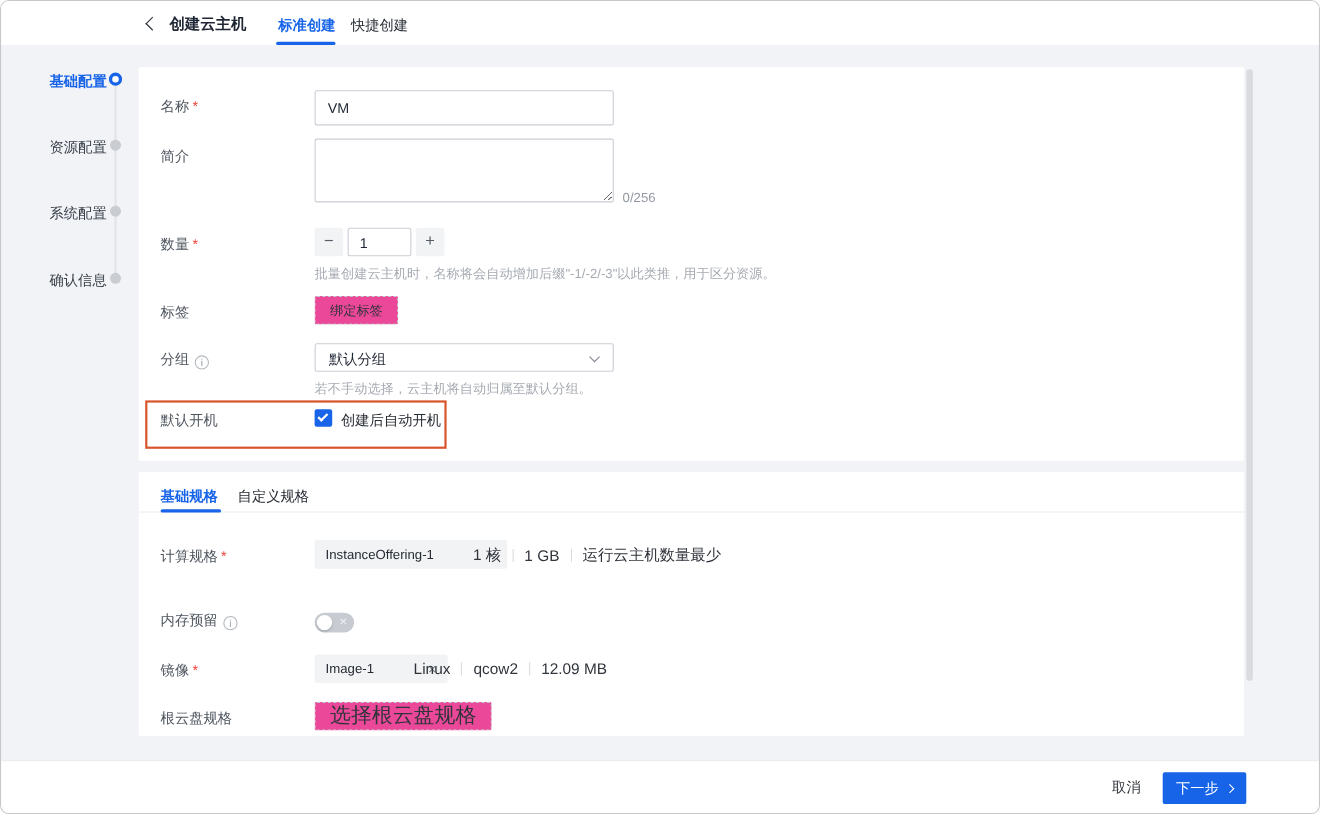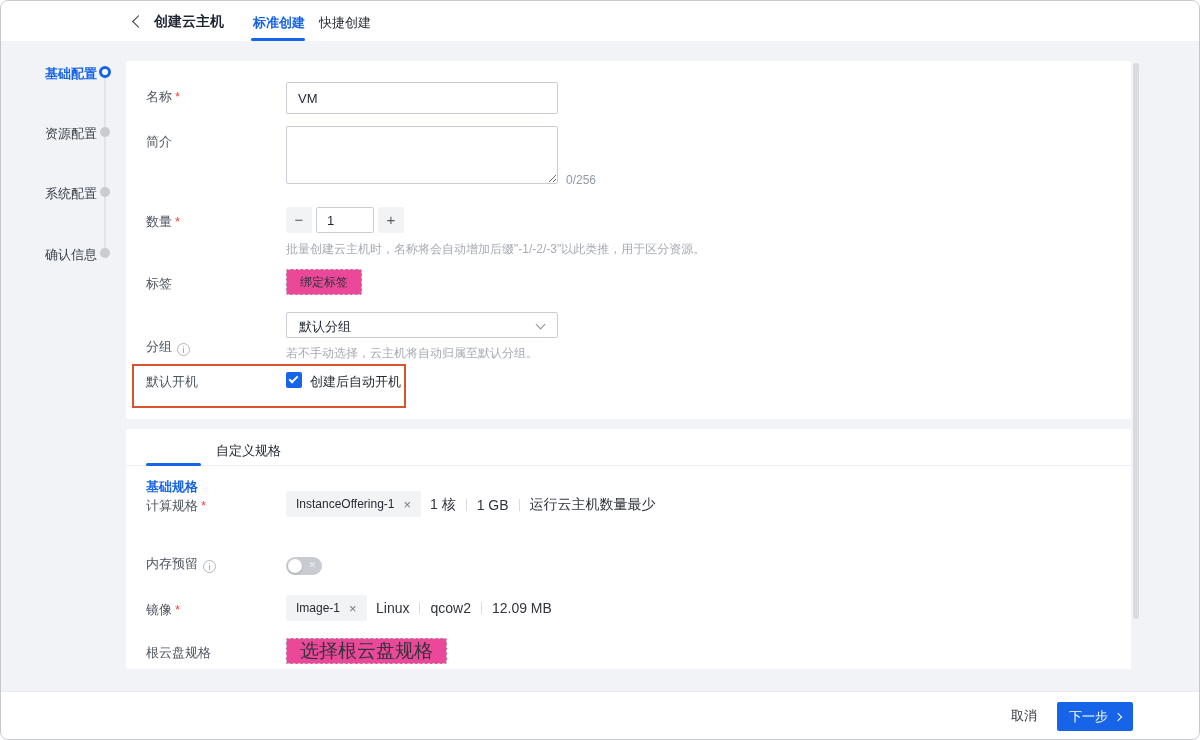--- a/index.html
+++ b/index.html
@@ -67,28 +67,28 @@
               border-radius:2px; cursor:pointer; }
   .checkmark { position:absolute; left:3px; top:4px; width:9px; height:5px;
                border-left:2px solid #fff; border-bottom:2px solid #fff; transform:rotate(-45deg); }
   .cb-label { position:absolute; left:184px; font-size:13px; color:#262b33; }
 
   .hl-box { position:absolute; left:6px; top:303px; width:274px; height:44px;
             border:2px solid #d9532c; pointer-events:none; }
 
   
   .sec-tab { position:absolute; top:13px; font-size:13px; color:#262b33; cursor:pointer; }
-  .sec-tab.active { color:#1764e8; font-weight:700;margin-top:36px; }
+  .sec-tab.active { color:#1764e8; font-weight:700; }
   .stab1 { left:20px; } .stab2 { left:90px; }
   .sec-divider { position:absolute; left:0; right:0; top:36px; height:1px; background:#eceef1; }
   .sec-tab-underline { position:absolute; left:20px; top:34px; width:55px; height:3px;
                        background:#1764e8; border-radius:2px; }
 
   .chip { position:absolute; left:160px; height:26px; background:#f2f3f5; border-radius:2px;
-          display:flex; align-items:center; padding:0 10px; font-size:12px; color:#262b33; cursor:default; }
+          display:flex; align-items:center; padding:0 10px; font-size:12px; color:#262b33; cursor:default;gap:40px; }
   .chip-close { margin-left:9px; font-size:13px; color:#70777f; cursor:pointer; line-height:1; }
   .detail-row { position:absolute; font-size:14px; color:#30343b; display:flex; align-items:center; }
   .vsep { display:inline-block; width:1px; height:12px; background:#d9dce0; margin:0 10px; }
 
   .toggle { position:absolute; left:160px; width:36px; height:18px; background:#c8ccd2;
             border-radius:9px; cursor:pointer; }
   .knob { position:absolute; left:2px; top:2px; width:14px; height:14px; background:#fff;
           border-radius:50%; box-shadow:0 1px 2px rgba(0,0,0,.2); }
   .toggle-x { position:absolute; right:6px; top:3px; font-size:9px; color:#eef0f2; font-style:normal; }
 
@@ -145,21 +145,21 @@
       <span>数量</span><span class="req">*</span>
     </span>
     <button class="step-btn" style="left:160px; top:146px;">−</button>
     <input class="qty-input" style="left: 190px; top: 146px;" value="1">
     <button class="step-btn" style="left:252px; top:146px;">+</button>
     <span class="help" style="top:180px;">批量创建云主机时，名称将会自动增加后缀"-1/-2/-3"以此类推，用于区分资源。</span>
 
     <span class="f-label" style="top:214px;">标签</span>
     <button class="dashed-btn" style="top:208px;">绑定标签</button>
 
-    <span class="f-label" style="top:257px;margin-top:20px;">
+    <span class="f-label" style="top:257px;">
       <span>分组</span><i class="info-ic">i</i>
     </span>
     <div class="select" style="top:251px;">
       <span class="select-value">默认分组</span>
       <span class="chev-down"></span>
     </div>
     <span class="help" style="top:284px;">若不手动选择，云主机将自动归属至默认分组。</span>
 
     <span class="f-label" style="top:312px;">默认开机</span>
     <span class="checkbox" style="top:311px;">

